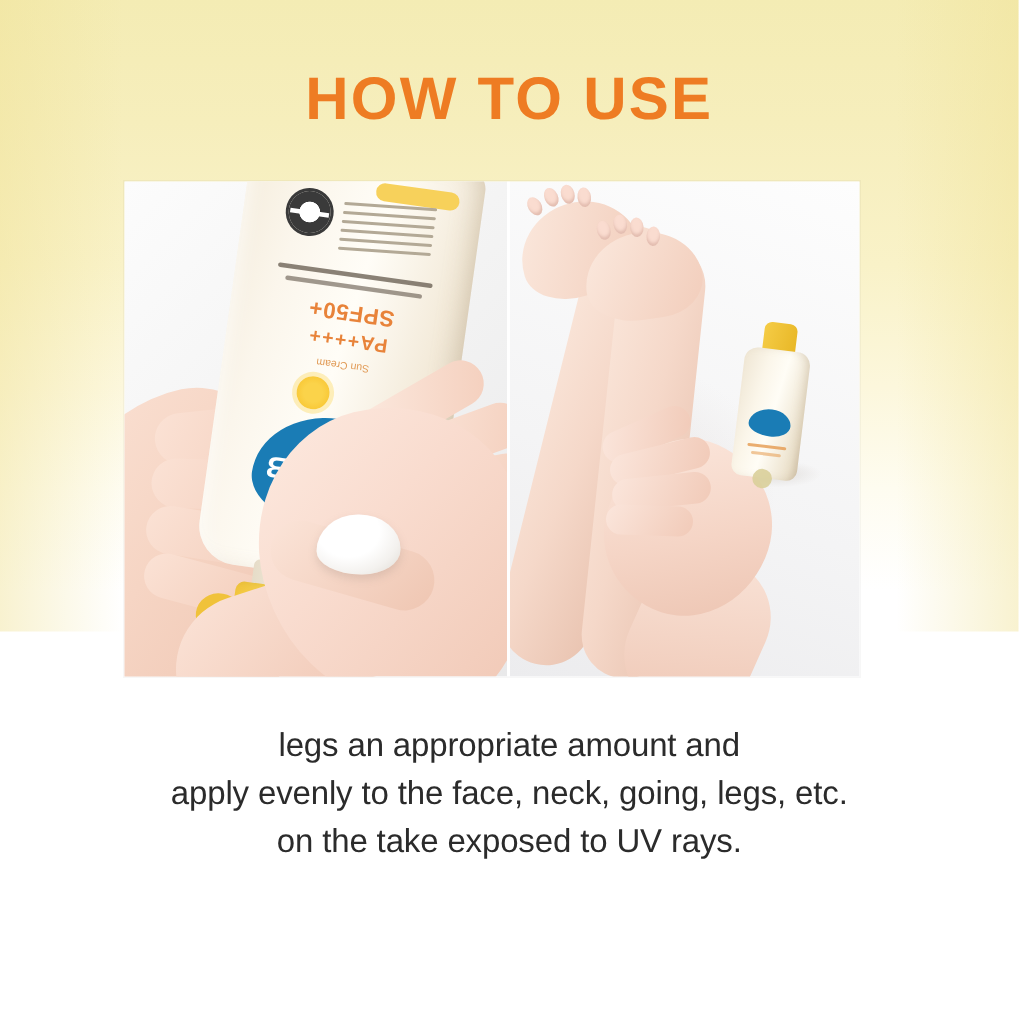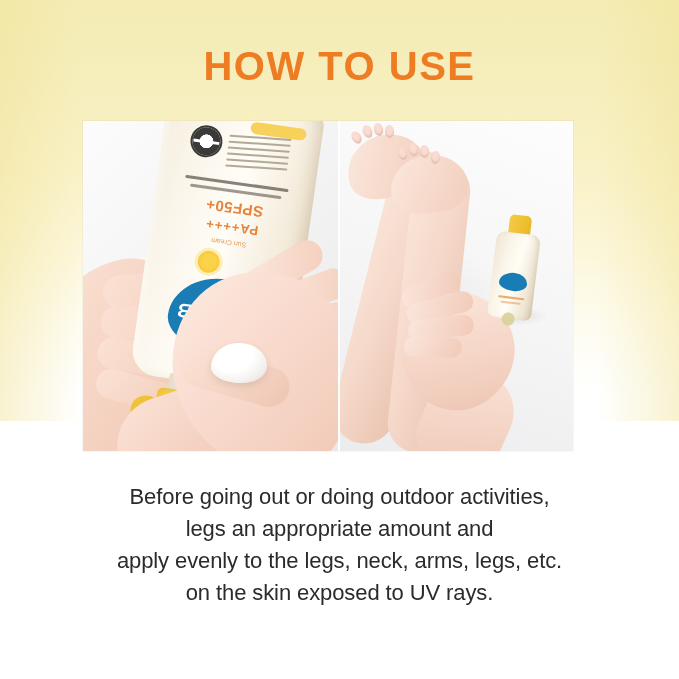--- a/index.html
+++ b/index.html
@@ -410,19 +410,18 @@
           <div class="mb-blob"></div>
           <div class="mb-line mb-l1"></div>
           <div class="mb-line mb-l2"></div>
           <div class="mb-seal"></div>
         </div>
       </div>
     </div>
   </div>
 
   <div class="caption">
-    <div>Before going out or doing outdoor activities,</div>
     <div>legs an appropriate amount and</div>
-    <div>apply evenly to the legs, neck, arms, legs, etc.</div>
-    <div>on the skin exposed to UV rays.</div>
+    <div>apply evenly to the face, neck, going, legs, etc.</div>
+    <div>on the take exposed to UV rays.</div>
   </div>
 
 </div>
 
 </body></html>

